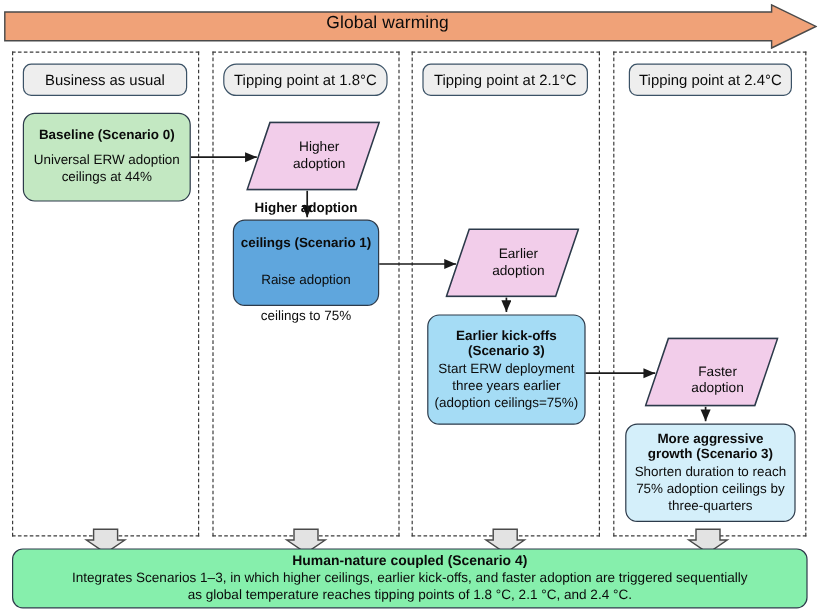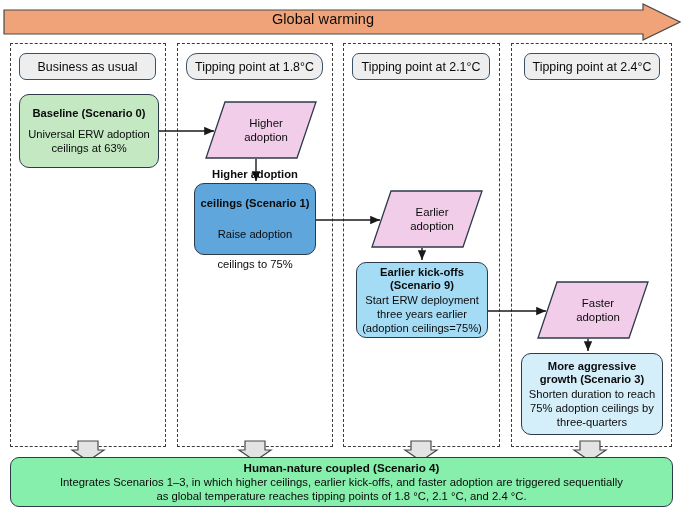--- a/index.html
+++ b/index.html
@@ -105,21 +105,21 @@
     background: #c3e8c2;
   }
   .node-s1 {
     left: 194px; top: 183px;
     width: 122px; height: 72px;
     background: #5fa6dd;
     gap: 16px;
   }
   .node-s2 {
     left: 356px; top: 262px;
-    width: 132px; height: 76px;
+    width: 132px; height: 92px;
     background: #a5dcf5;
   }
   .node-s3 {
     left: 521px; top: 353px;
     width: 142px; height: 82px;
     background: #d4effa;
   }
 
   
   .para {
@@ -137,21 +137,21 @@
     justify-content: center;
     text-align: center;
     font-size: 11.4px;
     line-height: 14px;
     color: #0b0b0b;
     padding-left: 10px;
     box-sizing: border-box;
   }
   .para-1 { left: 205px; top: 101px; width: 112px; height: 58px; }
   .para-2 { left: 371px; top: 190px; width: 112px; height: 58px; }
-  .para-3 { left: 537px; top: 281px; width: 112px; height: 58px; }
+  .para-3 { left: 537px; top: 281px; width: 112px; height: 72px; }
 
   
   .connectors {
     position: absolute;
     left: 0; top: 0;
     width: 685px;
     height: 511px;
     pointer-events: none;
   }
 
@@ -229,33 +229,33 @@
       <polygon points="78,441 98,441 98,450 104,450 88,461 72,450 78,450"></polygon>
       <polygon points="245,441 265,441 265,450 271,450 255,461 239,450 245,450"></polygon>
       <polygon points="411,441 431,441 431,450 437,450 421,461 405,450 411,450"></polygon>
       <polygon points="580,441 600,441 600,450 606,450 590,461 574,450 580,450"></polygon>
     </g>
   </svg>
 
   <div class="node node-baseline">
     <div class="title">Baseline (Scenario 0)</div>
     <div class="body gap">Universal ERW adoption</div>
-    <div class="body">ceilings at 63%</div>
+    <div class="body">ceilings at 44%</div>
   </div>
 
   <div class="node node-s1">
     <div class="title">Higher adoption</div>
     <div class="title">ceilings (Scenario 1)</div>
     <div class="body">Raise adoption</div>
     <div class="body">ceilings to 75%</div>
   </div>
 
   <div class="node node-s2">
     <div class="title">Earlier kick-offs</div>
-    <div class="title">(Scenario 9)</div>
+    <div class="title">(Scenario 3)</div>
     <div class="body">Start ERW deployment</div>
     <div class="body">three years earlier</div>
     <div class="body">(adoption ceilings=75%)</div>
   </div>
 
   <div class="node node-s3">
     <div class="title">More aggressive</div>
     <div class="title">growth (Scenario 3)</div>
     <div class="body">Shorten duration to reach</div>
     <div class="body">75% adoption ceilings by</div>

